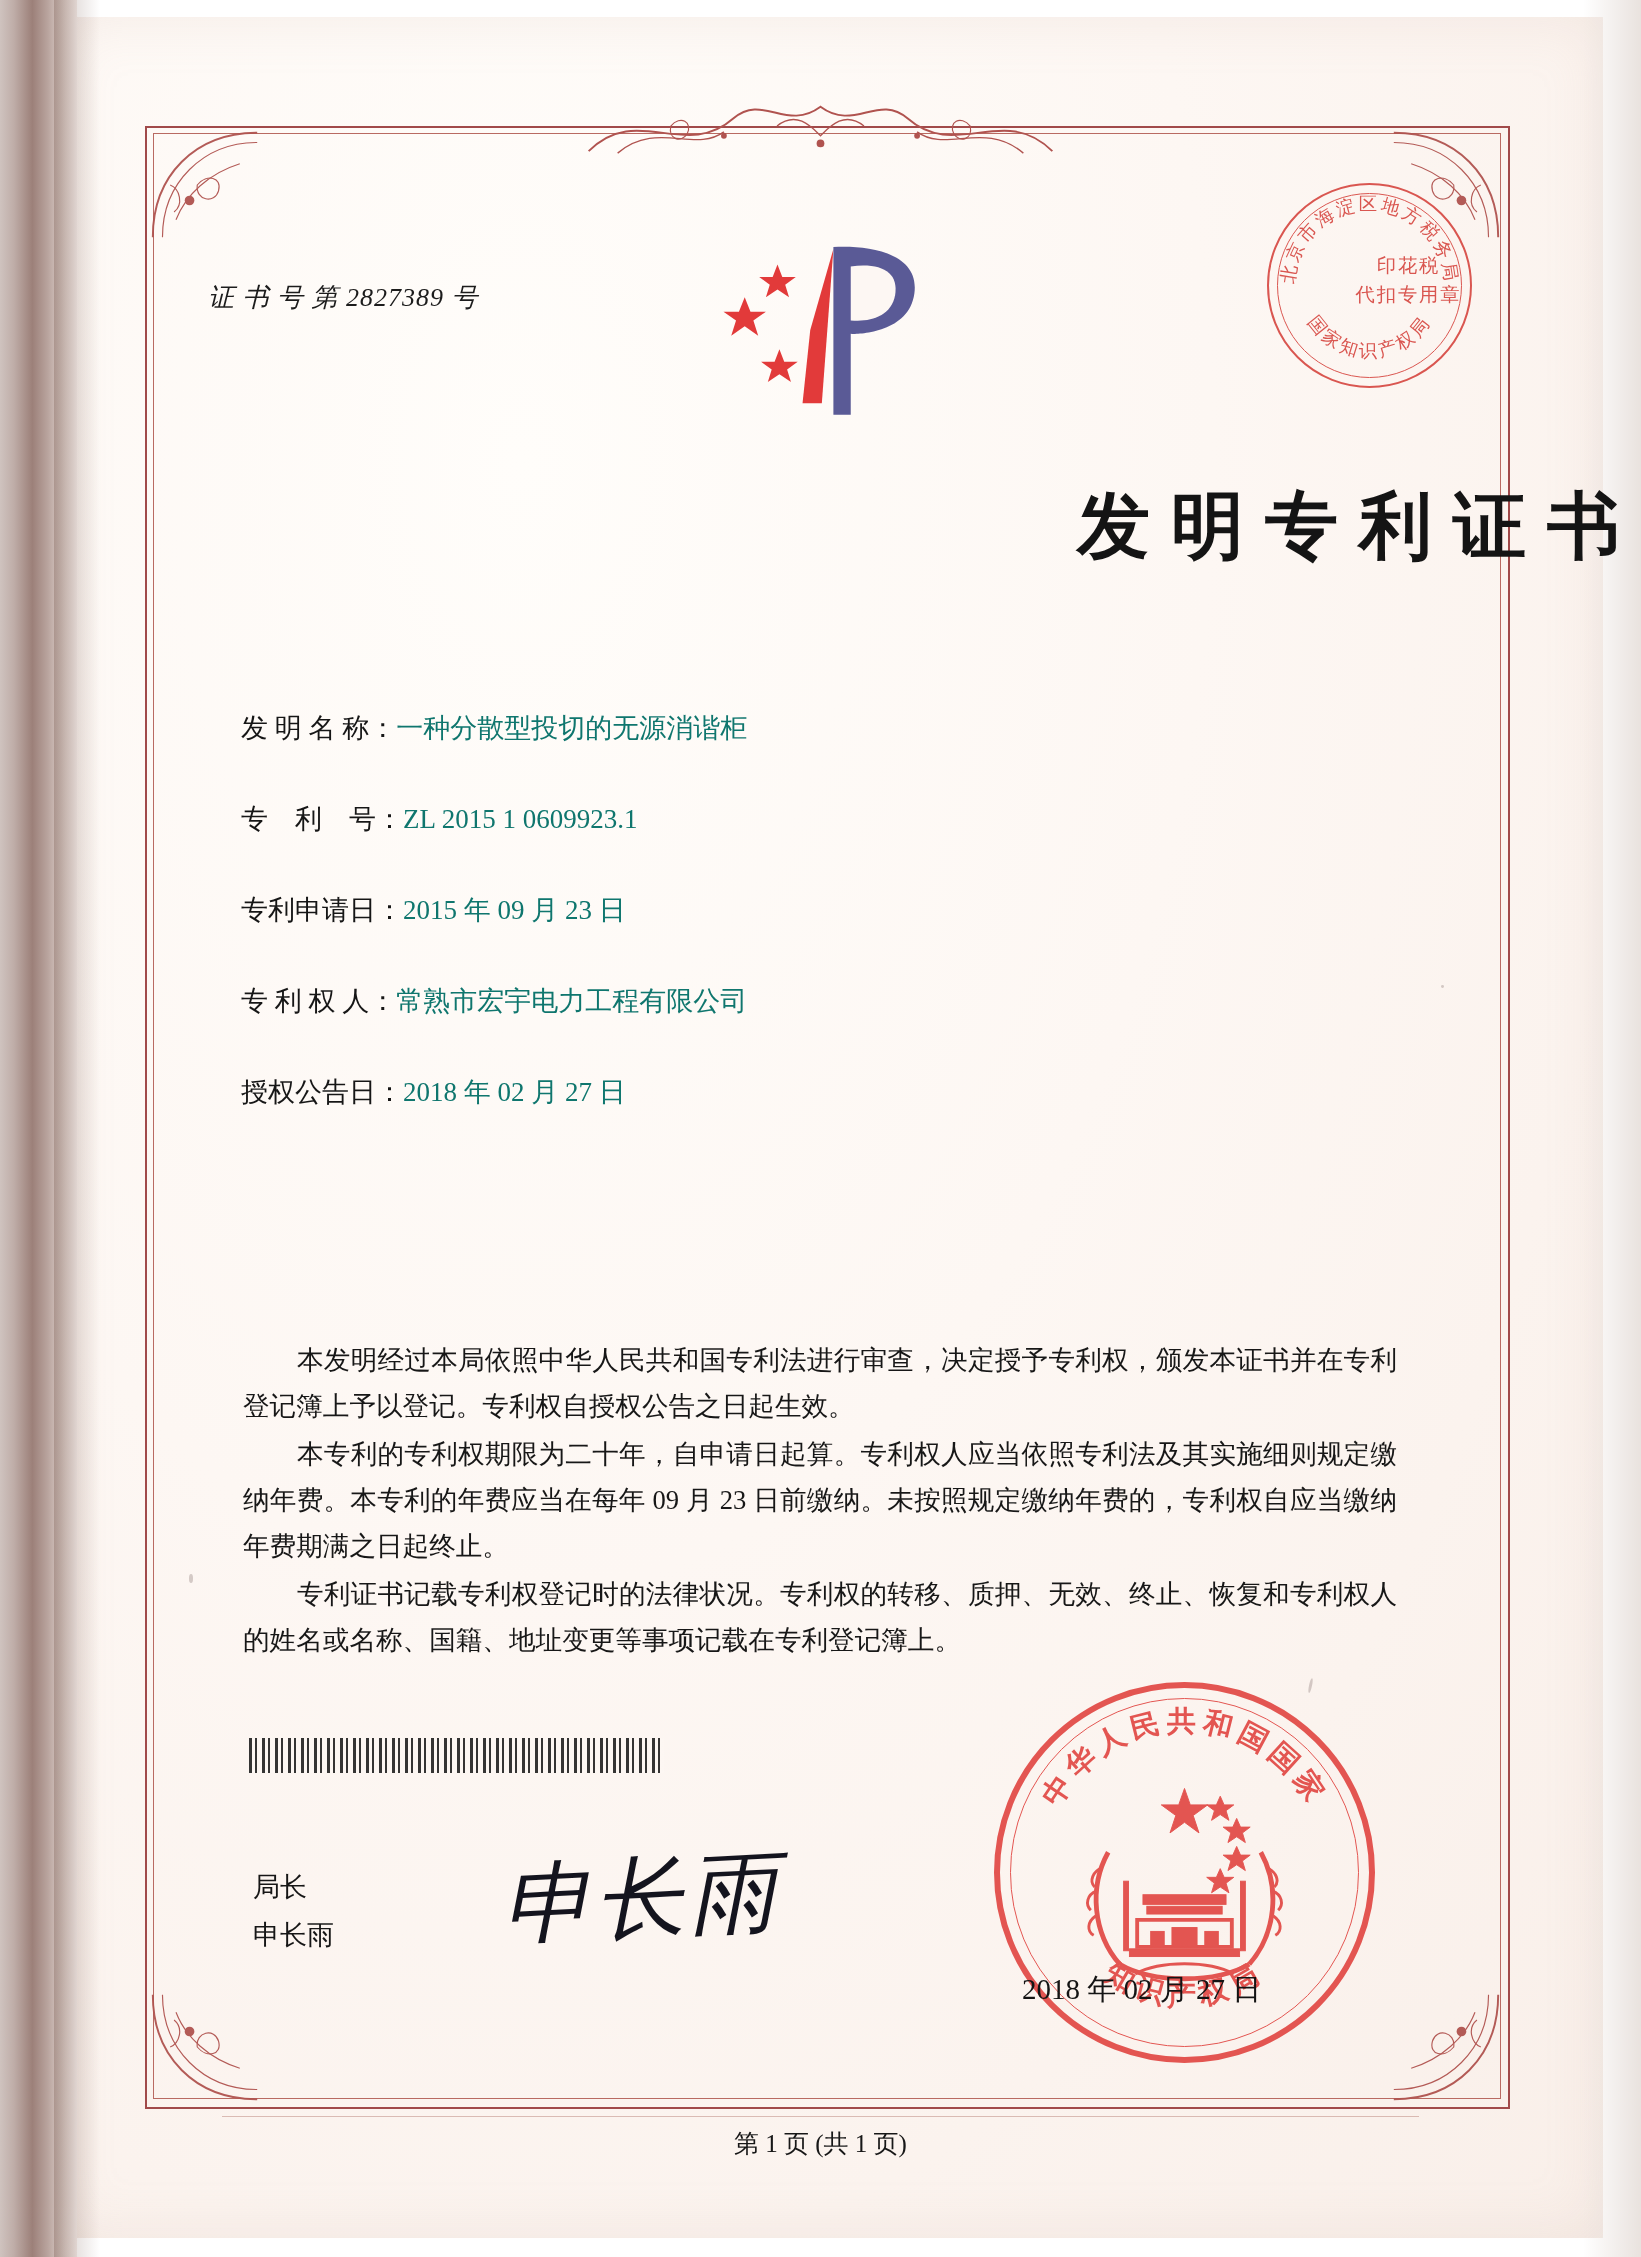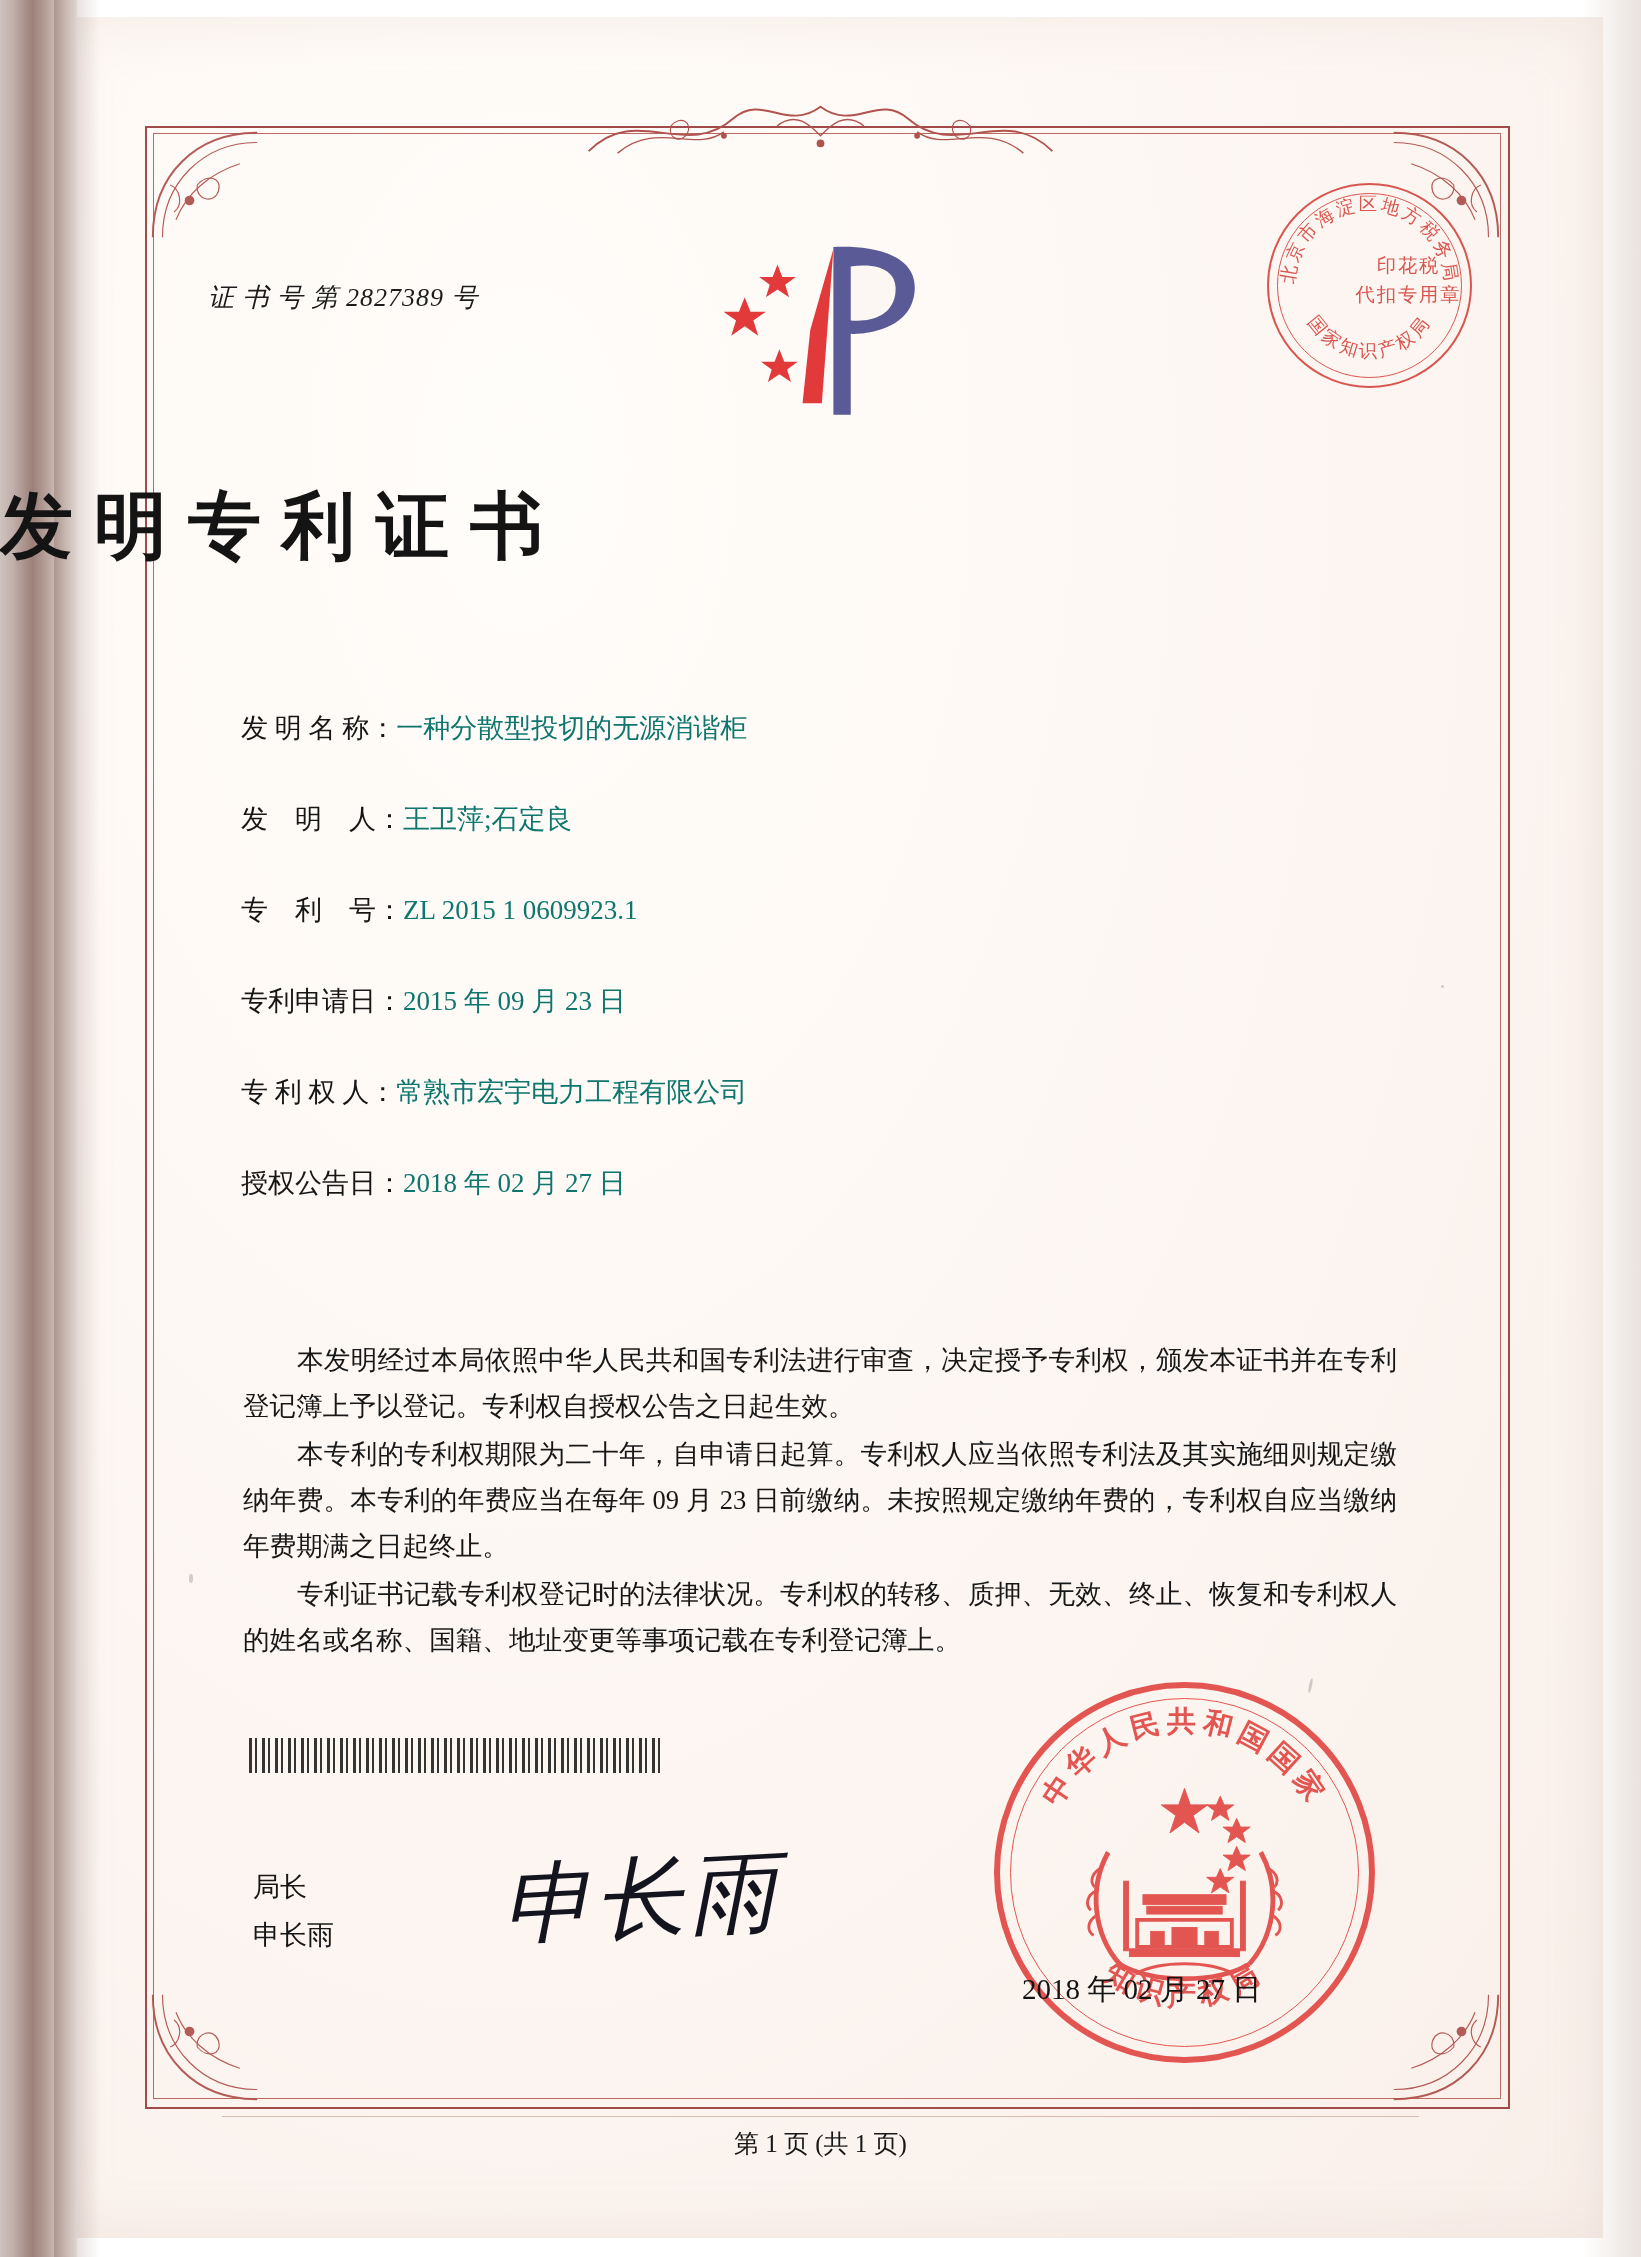--- a/index.html
+++ b/index.html
@@ -155,21 +155,21 @@
     color: #d6453f;
     font-family: "Liberation Serif", serif;
     padding-left: 39px;
   }
 
   .title {
     position: absolute;
     left: 0;
     top: 478px;
     width: 1641px;
-    text-align: left;
+    text-align: right;
     font-size: 73px;
     letter-spacing: 21px;
     font-weight: bold;
     color: #141414;
     font-family: "Liberation Serif", "DejaVu Serif", serif;
   }
 
   
   .fields {
     position: absolute;
@@ -415,23 +415,20 @@
     </div>
   </div>
 
   <div class="title">发明专利证书</div>
 
   <div class="fields">
     <div class="field-row">
       <span class="field-label">发 明 名 称：</span><span class="field-value">一种分散型投切的无源消谐柜</span>
     </div>
     <div class="field-row">
-      <span class="field-label">发　明　人：</span><span class="field-value">王卫萍;石定良</span>
-    </div>
-    <div class="field-row">
       <span class="field-label">专　利　号：</span><span class="field-value">ZL 2015 1 0609923.1</span>
     </div>
     <div class="field-row">
       <span class="field-label">专利申请日：</span><span class="field-value">2015 年 09 月 23 日</span>
     </div>
     <div class="field-row">
       <span class="field-label">专 利 权 人：</span><span class="field-value">常熟市宏宇电力工程有限公司</span>
     </div>
     <div class="field-row">
       <span class="field-label">授权公告日：</span><span class="field-value">2018 年 02 月 27 日</span>

